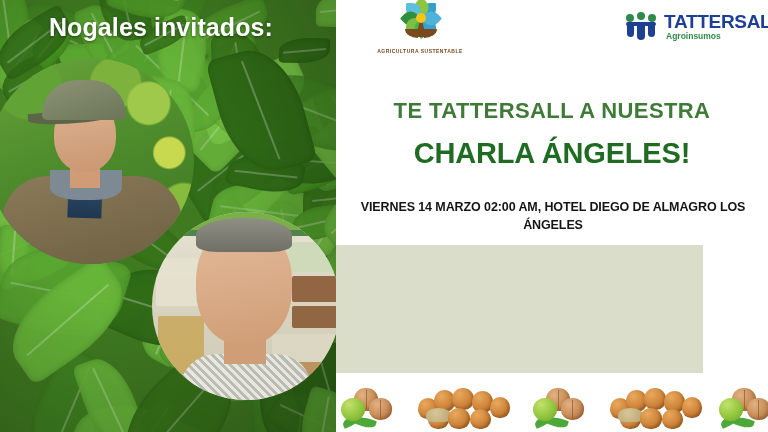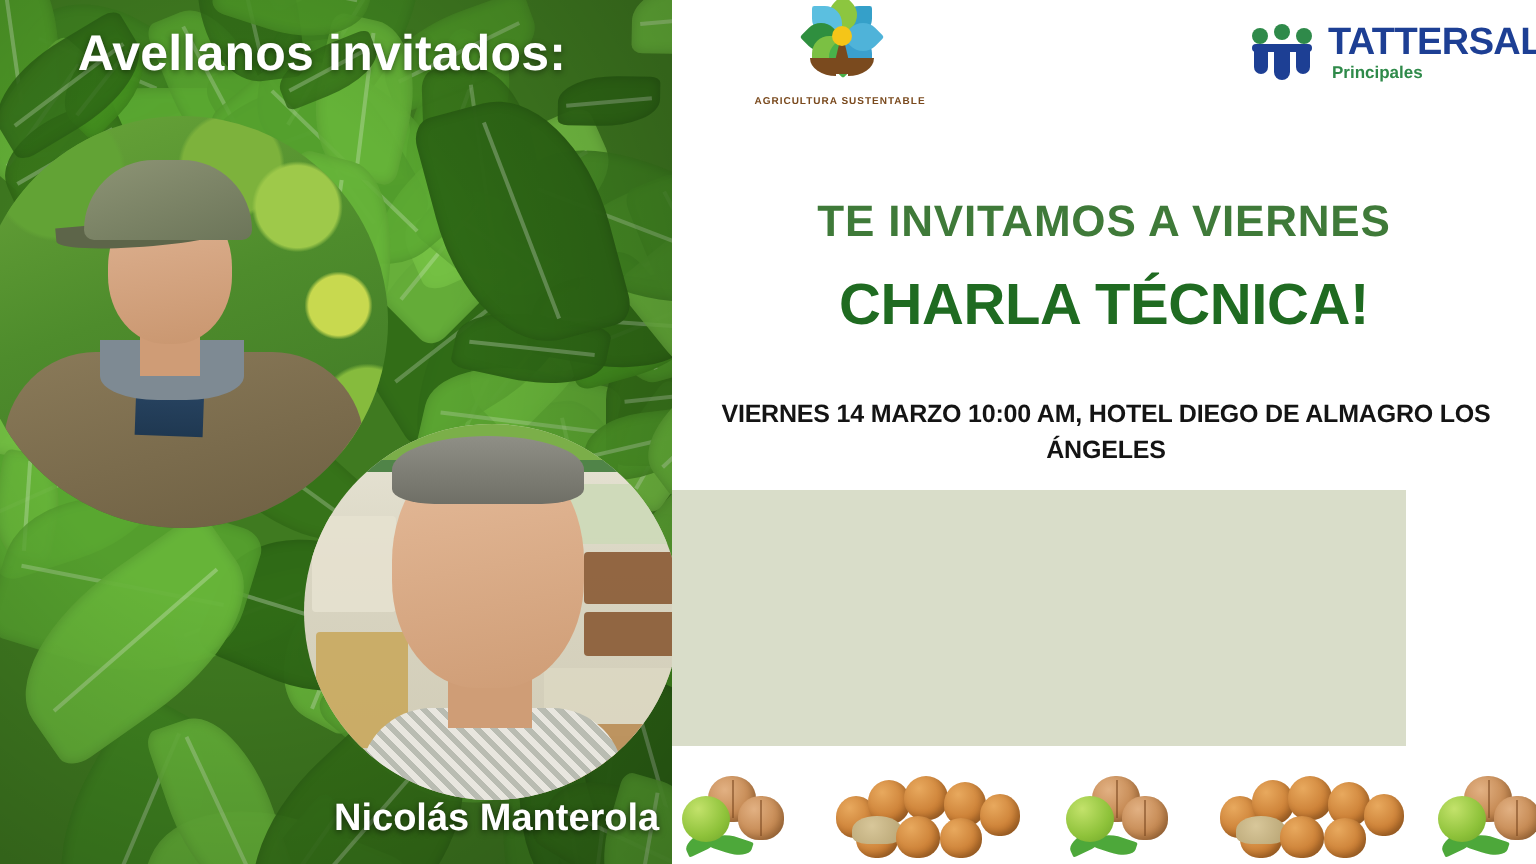--- a/index.html
+++ b/index.html
@@ -300,21 +300,21 @@
         <div class="leaf" style="width: 94.1787px; height: 49.362px; left: 63.4306px; top: 378.782px; background: rgb(104, 182, 58); transform: rotate(71deg); opacity: 0.9;"></div>
         <div class="leaf" style="width: 128.768px; height: 70.2692px; left: 3.44264px; top: 284.899px; background: rgb(104, 182, 58); transform: rotate(145deg); opacity: 0.92;"></div>
         <div class="leaf" style="width: 72.16px; height: 44.2424px; left: 176.585px; top: 338.949px; background: rgb(63, 132, 32); transform: rotate(57deg); opacity: 0.82;"></div>
         <div class="leaf" style="width: 130.114px; height: 83.4696px; left: 113.638px; top: 378.043px; background: rgb(53, 114, 24); transform: rotate(317deg); opacity: 0.89;"></div>
         <div class="leaf" style="width: 52.2146px; height: 23.5681px; left: 137.601px; top: 23.4223px; background: rgb(53, 114, 24); transform: rotate(338deg); opacity: 0.84;"></div>
         <div class="leaf" style="width: 121.165px; height: 65.9414px; left: 255.847px; top: 79.9426px; background: rgb(63, 132, 32); transform: rotate(207deg); opacity: 0.79;"></div>
         <div class="leaf" style="width: 124.486px; height: 82.823px; left: 198.515px; top: 68.5488px; background: rgb(47, 106, 22); transform: rotate(255deg); opacity: 0.98;"></div>
       </div>
     <div class="vignette"></div>
 
-    <div class="asesores">Avellanos invitados:</div>
+    <div class="asesores">Nogales invitados:</div>
 
     <div class="portrait" id="portrait-1">
       <div class="bg-foliage"></div>
       <div class="jacket"></div>
       <div class="shirt"></div>
       <div class="collar"></div>
       <div class="neck"></div>
       <div class="face"></div>
       <div class="brim"></div>
       <div class="cap"></div>
@@ -332,21 +332,20 @@
           <div class="pstrip" style="left: 6px; top: 104px; width: 46px; height: 58px; background: rgb(201, 168, 94); opacity: 0.9;"></div>
           <div class="pstrip" style="left: 132px; top: 150px; width: 56px; height: 36px; background: rgb(185, 141, 85); opacity: 0.9;"></div>
         </div>
       <div class="shirt"></div>
       <div class="neck"></div>
       <div class="face"></div>
       <div class="hair"></div>
     </div>
   </div>
 
-  <div class="name" id="name-nicolas">Nicolás Manterola</div>
 
   <div class="right-panel">
 
     <div class="logo-row">
 
       <div id="logo-fitotecnologia">
         <div class="fito-mark" id="fitomark">
             <div class="petal" style="background: rgb(53, 160, 201); left: 22.9246px; top: 1.07538px; transform: rotate(360deg);"></div>
             <div class="petal" style="background: rgb(140, 198, 63); left: 15.5px; top: -2px; transform: rotate(315deg);"></div>
             <div class="petal" style="background: rgb(91, 191, 224); left: 8.07538px; top: 1.07538px; transform: rotate(270deg);"></div>
@@ -367,29 +366,29 @@
         <div class="tat-mark" id="tatmark">
           <div class="tat-bar"></div>
           <div class="tat-stem"></div>
           <div class="tat-leg-l"></div>
           <div class="tat-leg-r"></div>
         <div class="tat-dot" style="left: 2px; top: 2px; background: rgb(47, 138, 74);"></div>
             <div class="tat-dot" style="left: 13px; top: 0px; background: rgb(47, 138, 74);"></div>
             <div class="tat-dot" style="left: 24px; top: 2px; background: rgb(47, 138, 74);"></div>
           </div>
         <div class="tat-word">TATTERSALL</div>
-        <div class="tat-sub">Principales</div>
+        <div class="tat-sub">Agroinsumos</div>
       </div>
     </div>
 
-    <div class="invite-line1">TE INVITAMOS A VIERNES</div>
-
-    <div class="invite-line2">CHARLA TÉCNICA!</div>
-
-    <div class="when-where">VIERNES 14 MARZO 10:00 AM, HOTEL DIEGO DE ALMAGRO LOS ÁNGELES</div>
+    <div class="invite-line1">TE TATTERSALL A NUESTRA</div>
+
+    <div class="invite-line2">CHARLA ÁNGELES!</div>
+
+    <div class="when-where">VIERNES 14 MARZO 02:00 AM, HOTEL DIEGO DE ALMAGRO LOS ÁNGELES</div>
   </div>
 
   <div class="topic-box"></div>
 
   <div class="nut-strip" id="nutstrip">
       <div class="nut-group" style="left: 4px; width: 60px; height: 48px;">
         <div class="walnut" style="left: 14px; top: 6px; width: 24px; height: 23px;"></div>
         <div class="walnut" style="left: 29px; top: 16px; width: 23px; height: 22px;"></div>
         <div class="gleaf" style="left: 16px; top: 36px; width: 20px; height: 9px; transform: rotate(18deg);"></div>
         <div class="gleaf" style="left: 2px; top: 34px; width: 20px; height: 9px; transform: rotate(155deg);"></div>

